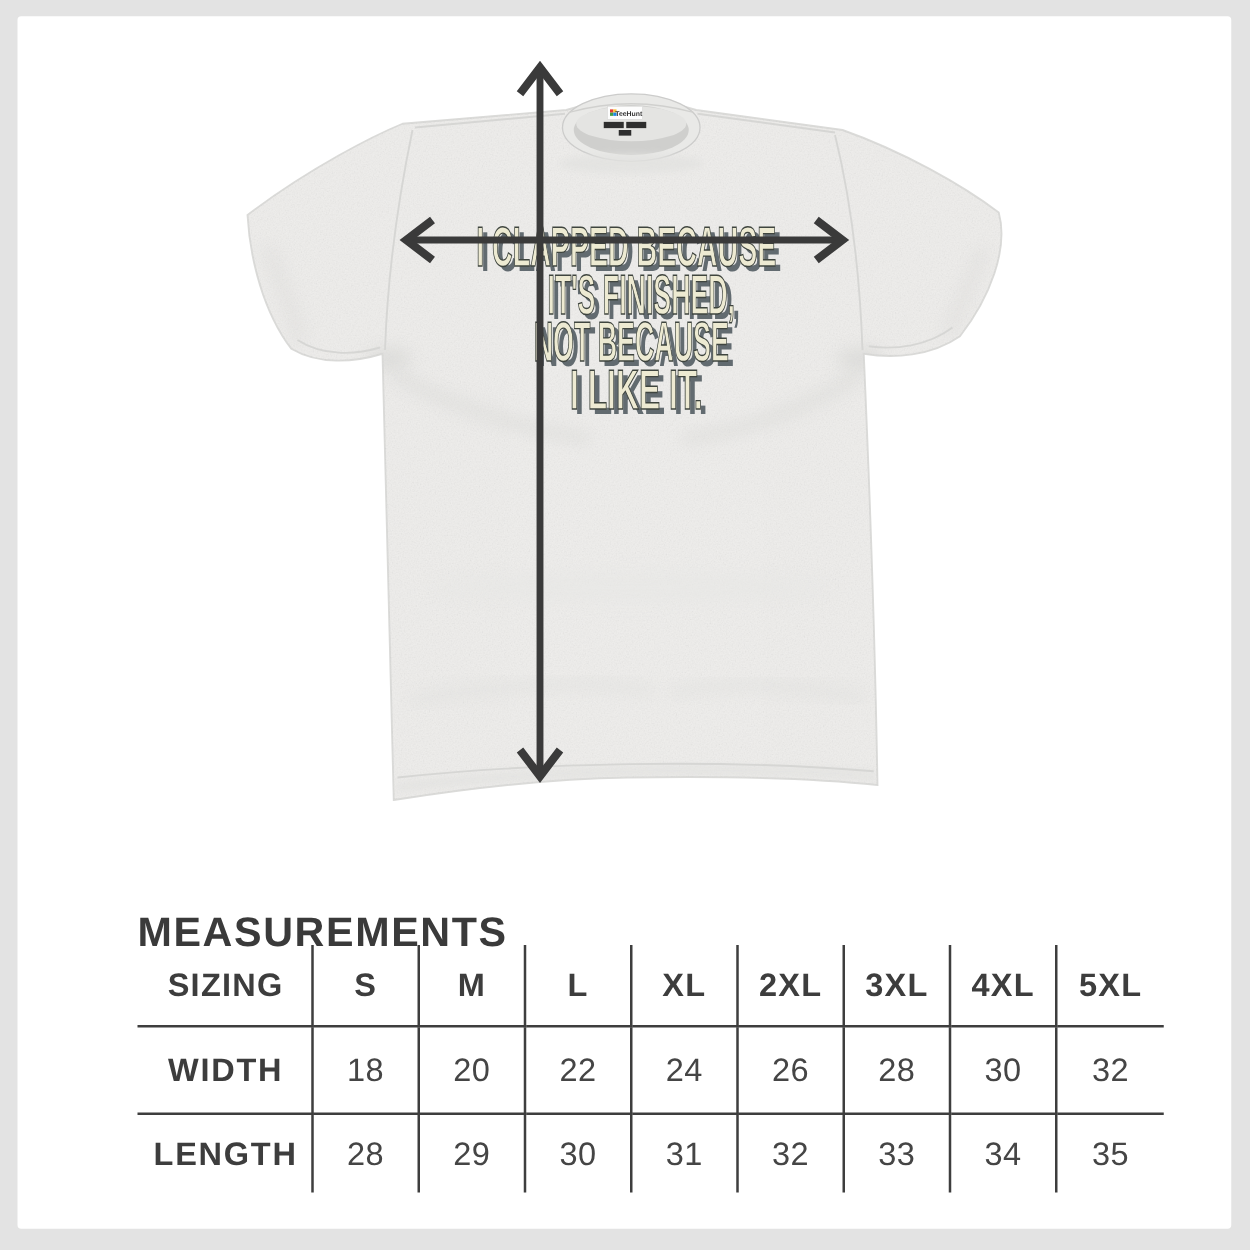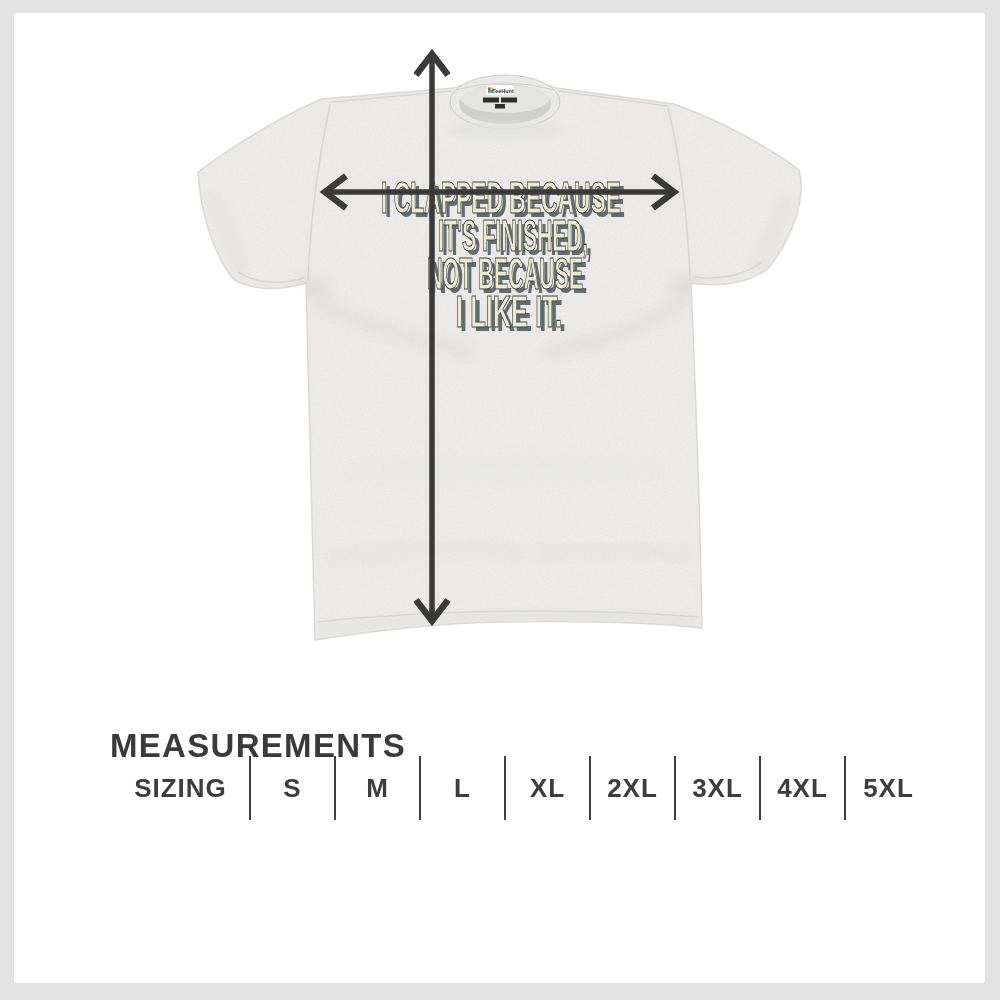--- a/index.html
+++ b/index.html
@@ -184,15 +184,37 @@
       <th class="rowlab">SIZING</th>
       <th>S</th>
       <th>M</th>
       <th>L</th>
       <th>XL</th>
       <th>2XL</th>
       <th>3XL</th>
       <th>4XL</th>
       <th>5XL</th>
     </tr>
+    <tr class="r-width">
+      <td class="rowlab">WIDTH</td>
+      <td>18</td>
+      <td>20</td>
+      <td>22</td>
+      <td>24</td>
+      <td>26</td>
+      <td>28</td>
+      <td>30</td>
+      <td>32</td>
+    </tr>
+    <tr class="r-length">
+      <td class="rowlab">LENGTH</td>
+      <td>28</td>
+      <td>29</td>
+      <td>30</td>
+      <td>31</td>
+      <td>32</td>
+      <td>33</td>
+      <td>34</td>
+      <td>35</td>
+    </tr>
   </tbody>
     </table>
 </div>
 
 </body></html>

